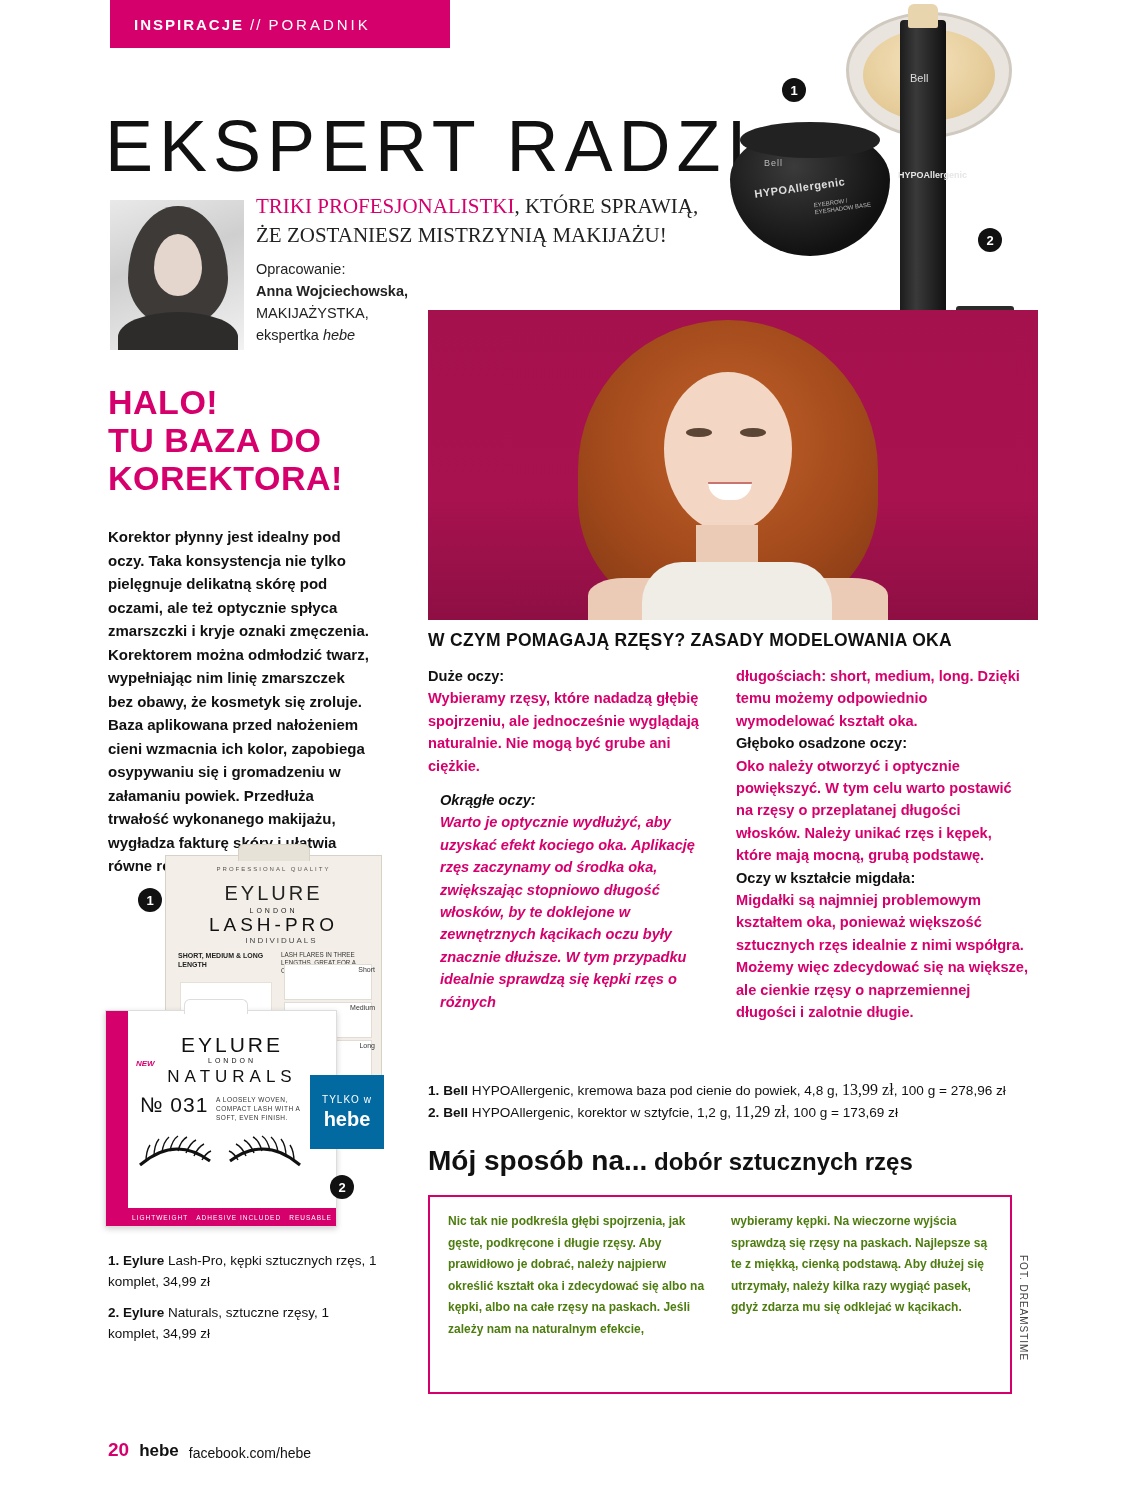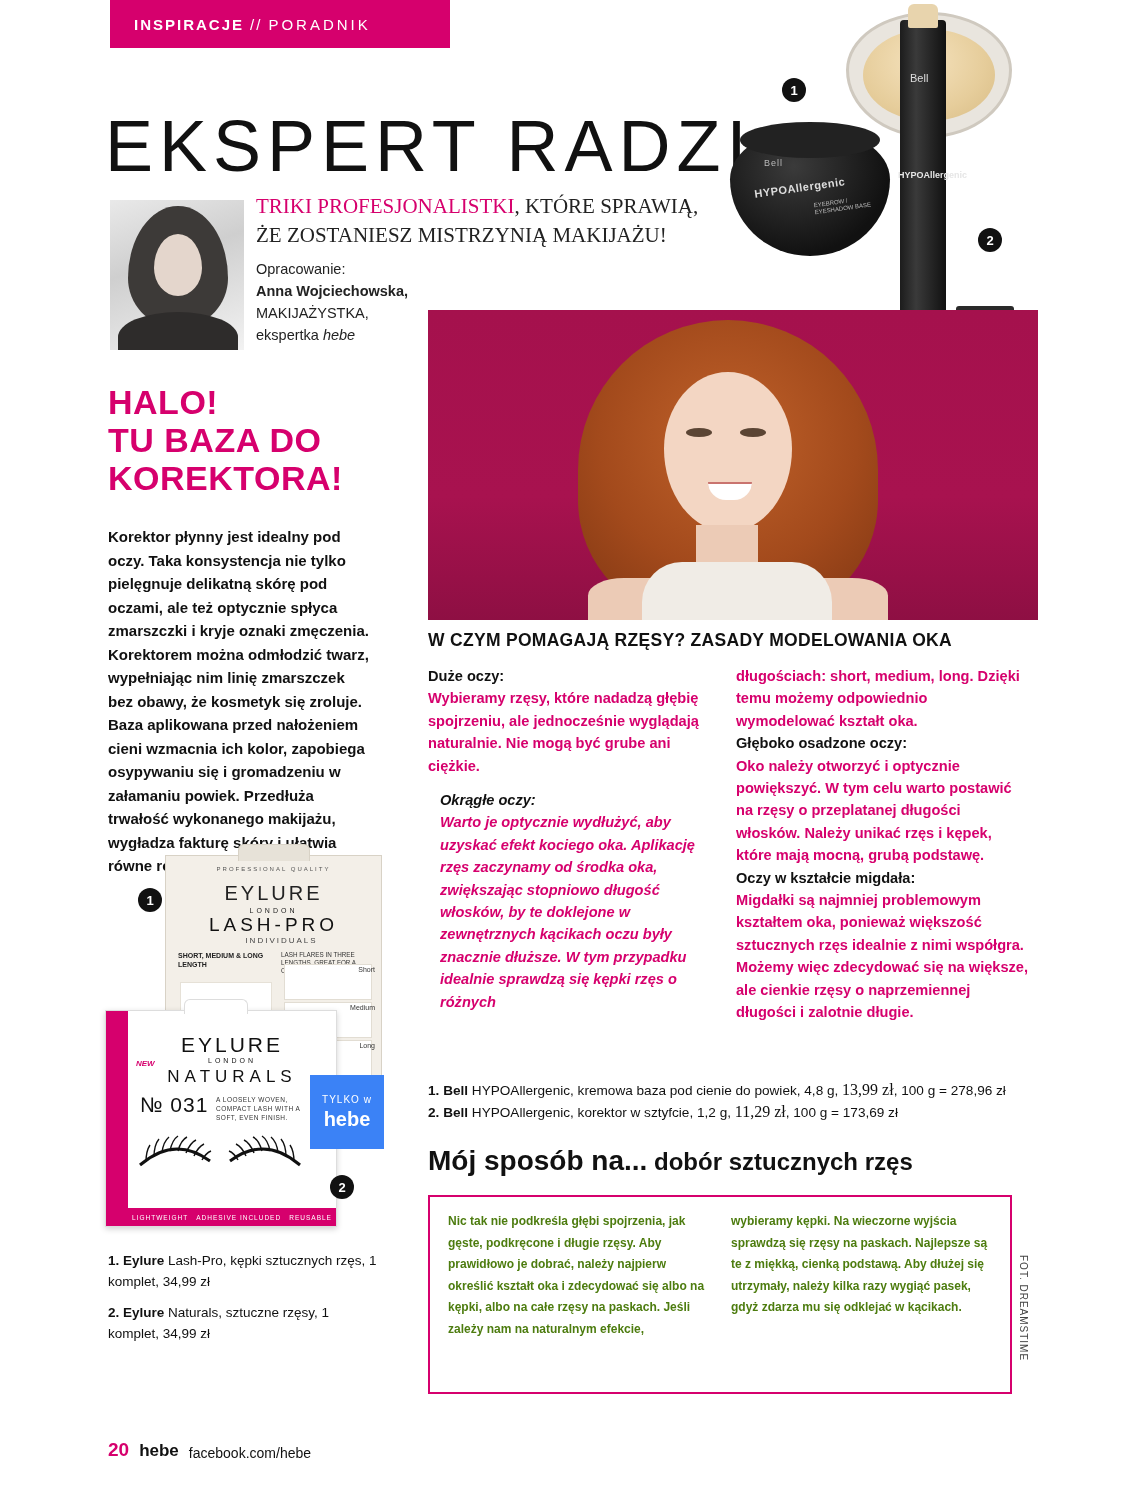--- a/index.html
+++ b/index.html
@@ -158,21 +158,21 @@
     position:absolute;top:120px;width:78px;height:42px;
   }
   .pack-front .lashL{left:30px;}
   .pack-front .lashR{left:120px;}
   .pack-front .fbottom{
     position:absolute;left:22px;right:0;bottom:0;height:18px;background:#d6006d;
     display:flex;align-items:center;justify-content:space-around;
     color:#fff;font-size:6.5px;letter-spacing:1px;
   }
   .tylko{
-    position:absolute;left:310px;top:1075px;width:74px;height:74px;background:#3b82f6;color:#fff;
+    position:absolute;left:310px;top:1075px;width:74px;height:74px;background:#0369a1;color:#fff;
     display:flex;flex-direction:column;align-items:center;justify-content:center;line-height:1.1;
   }
   .tylko .a{font-size:10px;letter-spacing:1px;}
   .tylko .b{font-size:20px;font-weight:700;margin-top:3px;}
 
   .badge{
     width:24px;height:24px;border-radius:50%;background:#111;color:#fff;
     display:flex;align-items:center;justify-content:center;
     font-size:13px;font-weight:700;position:absolute;
   }

